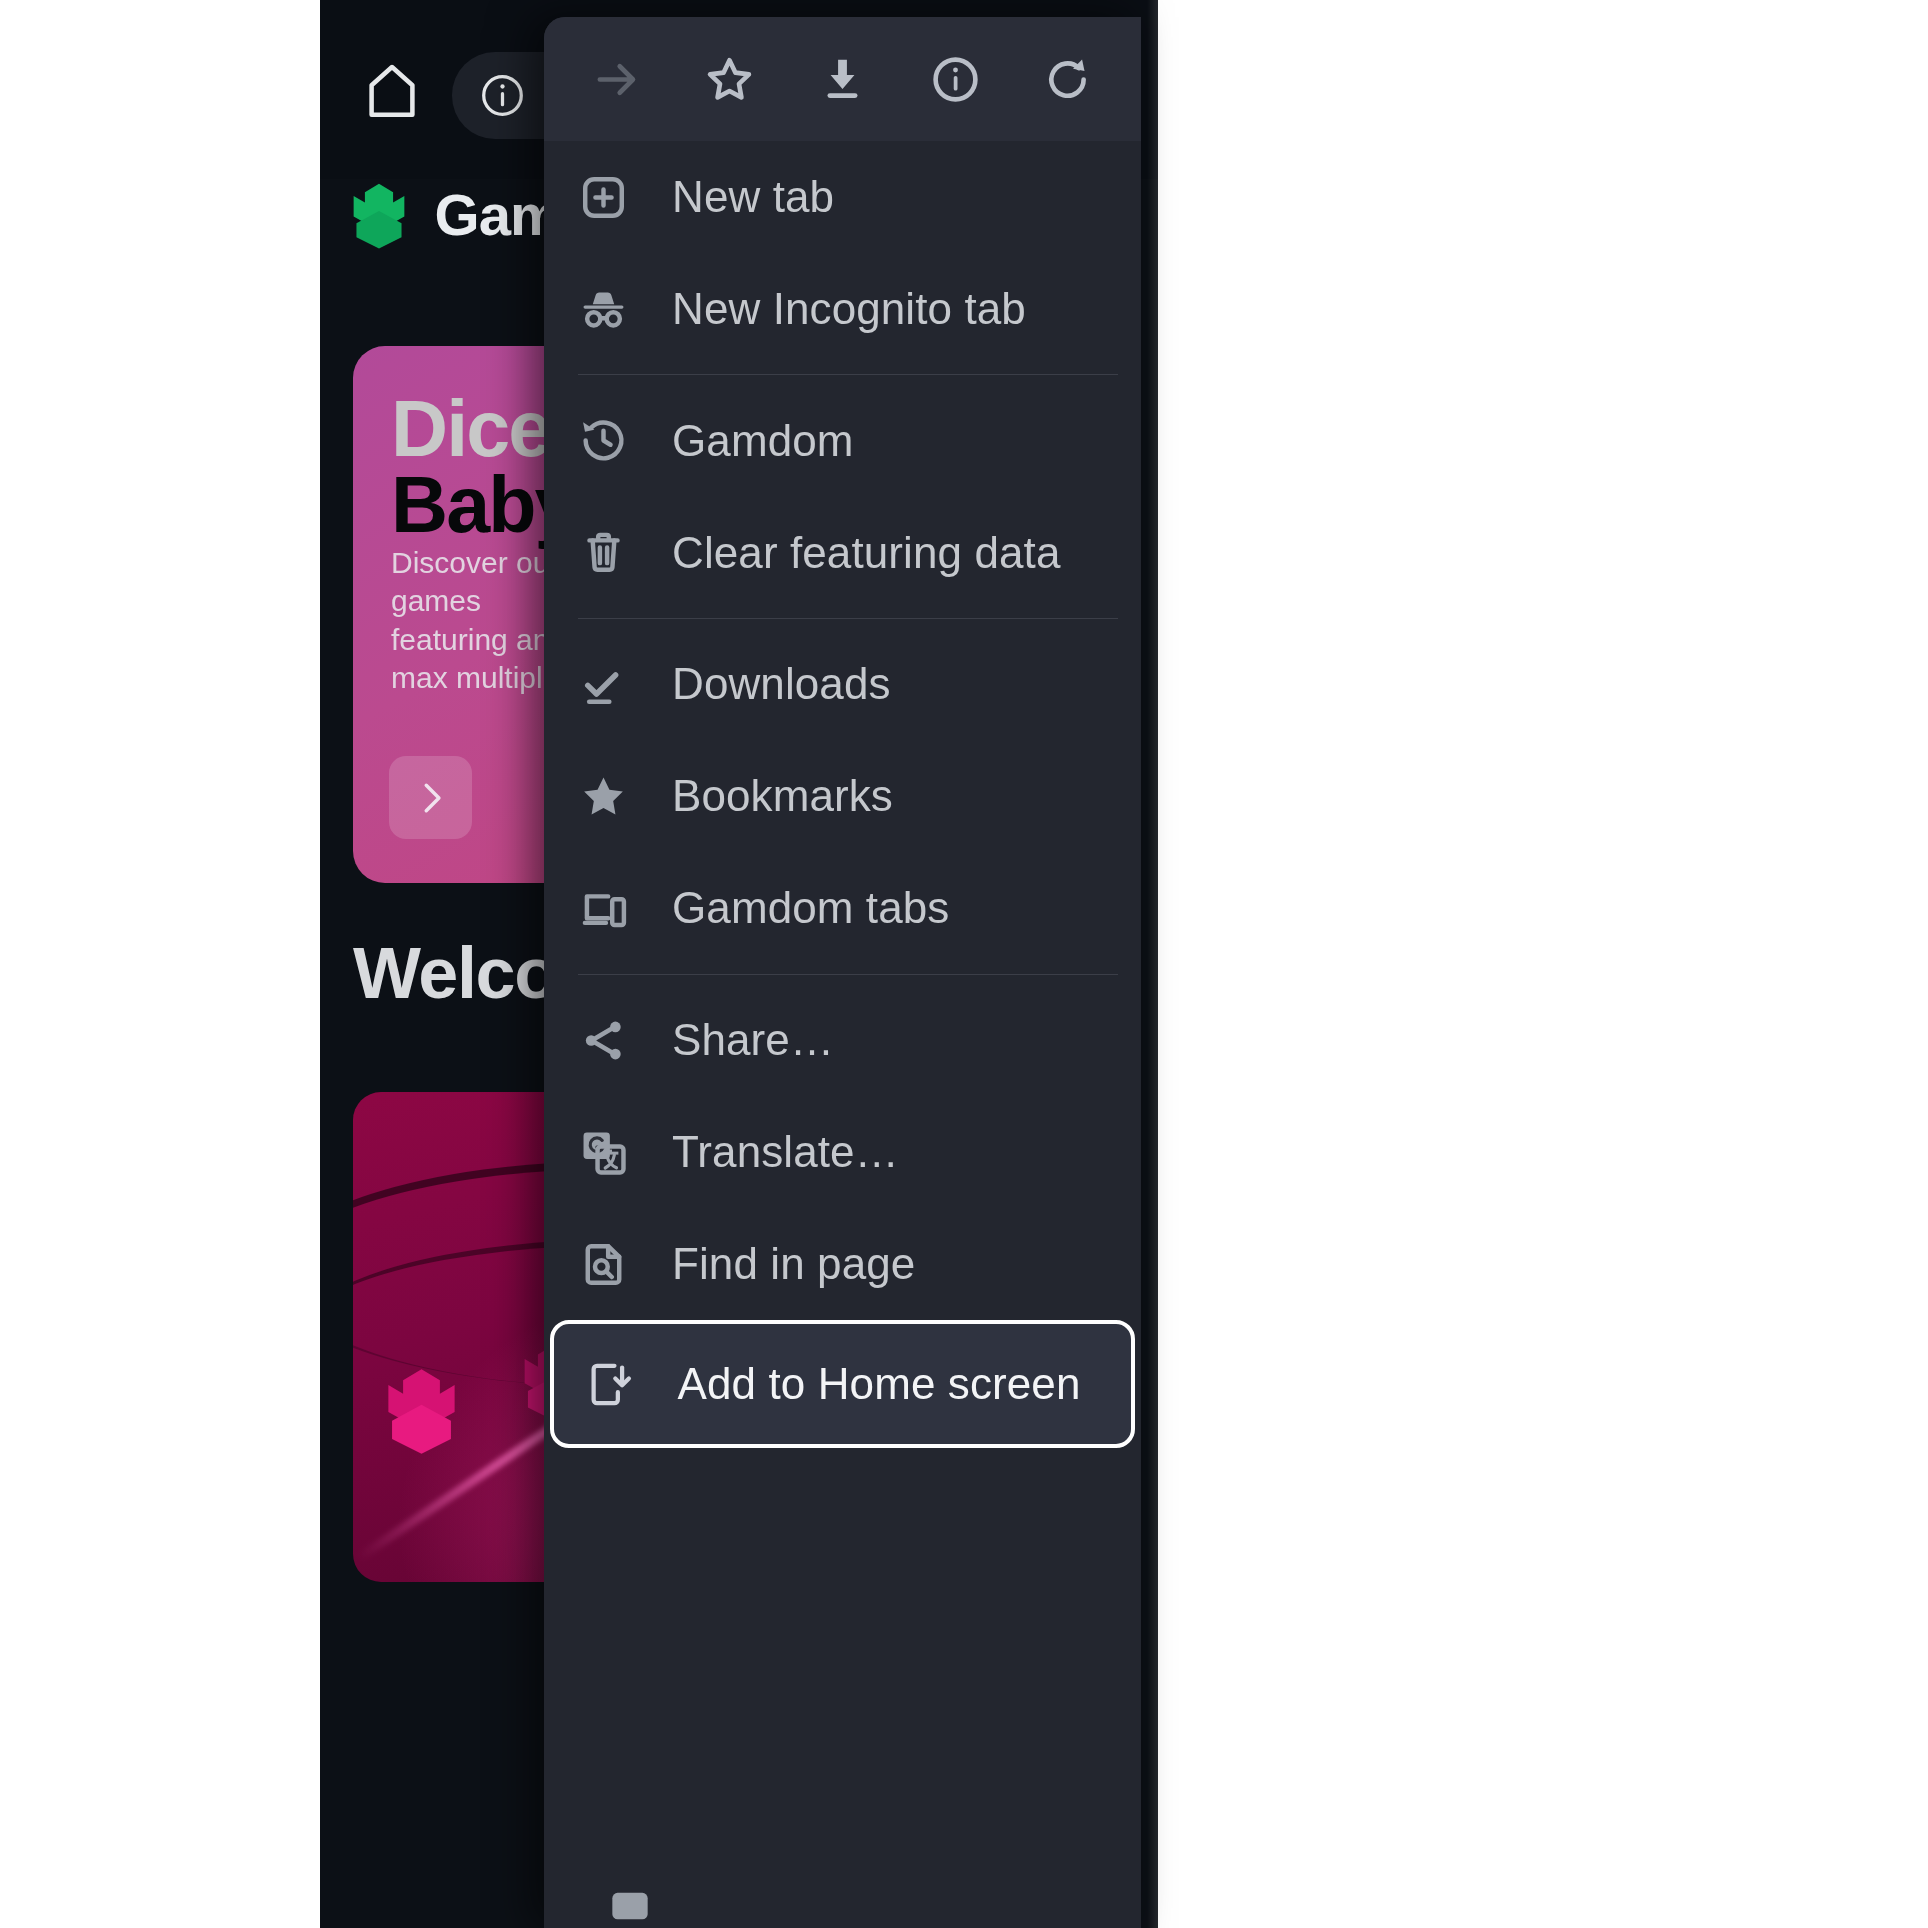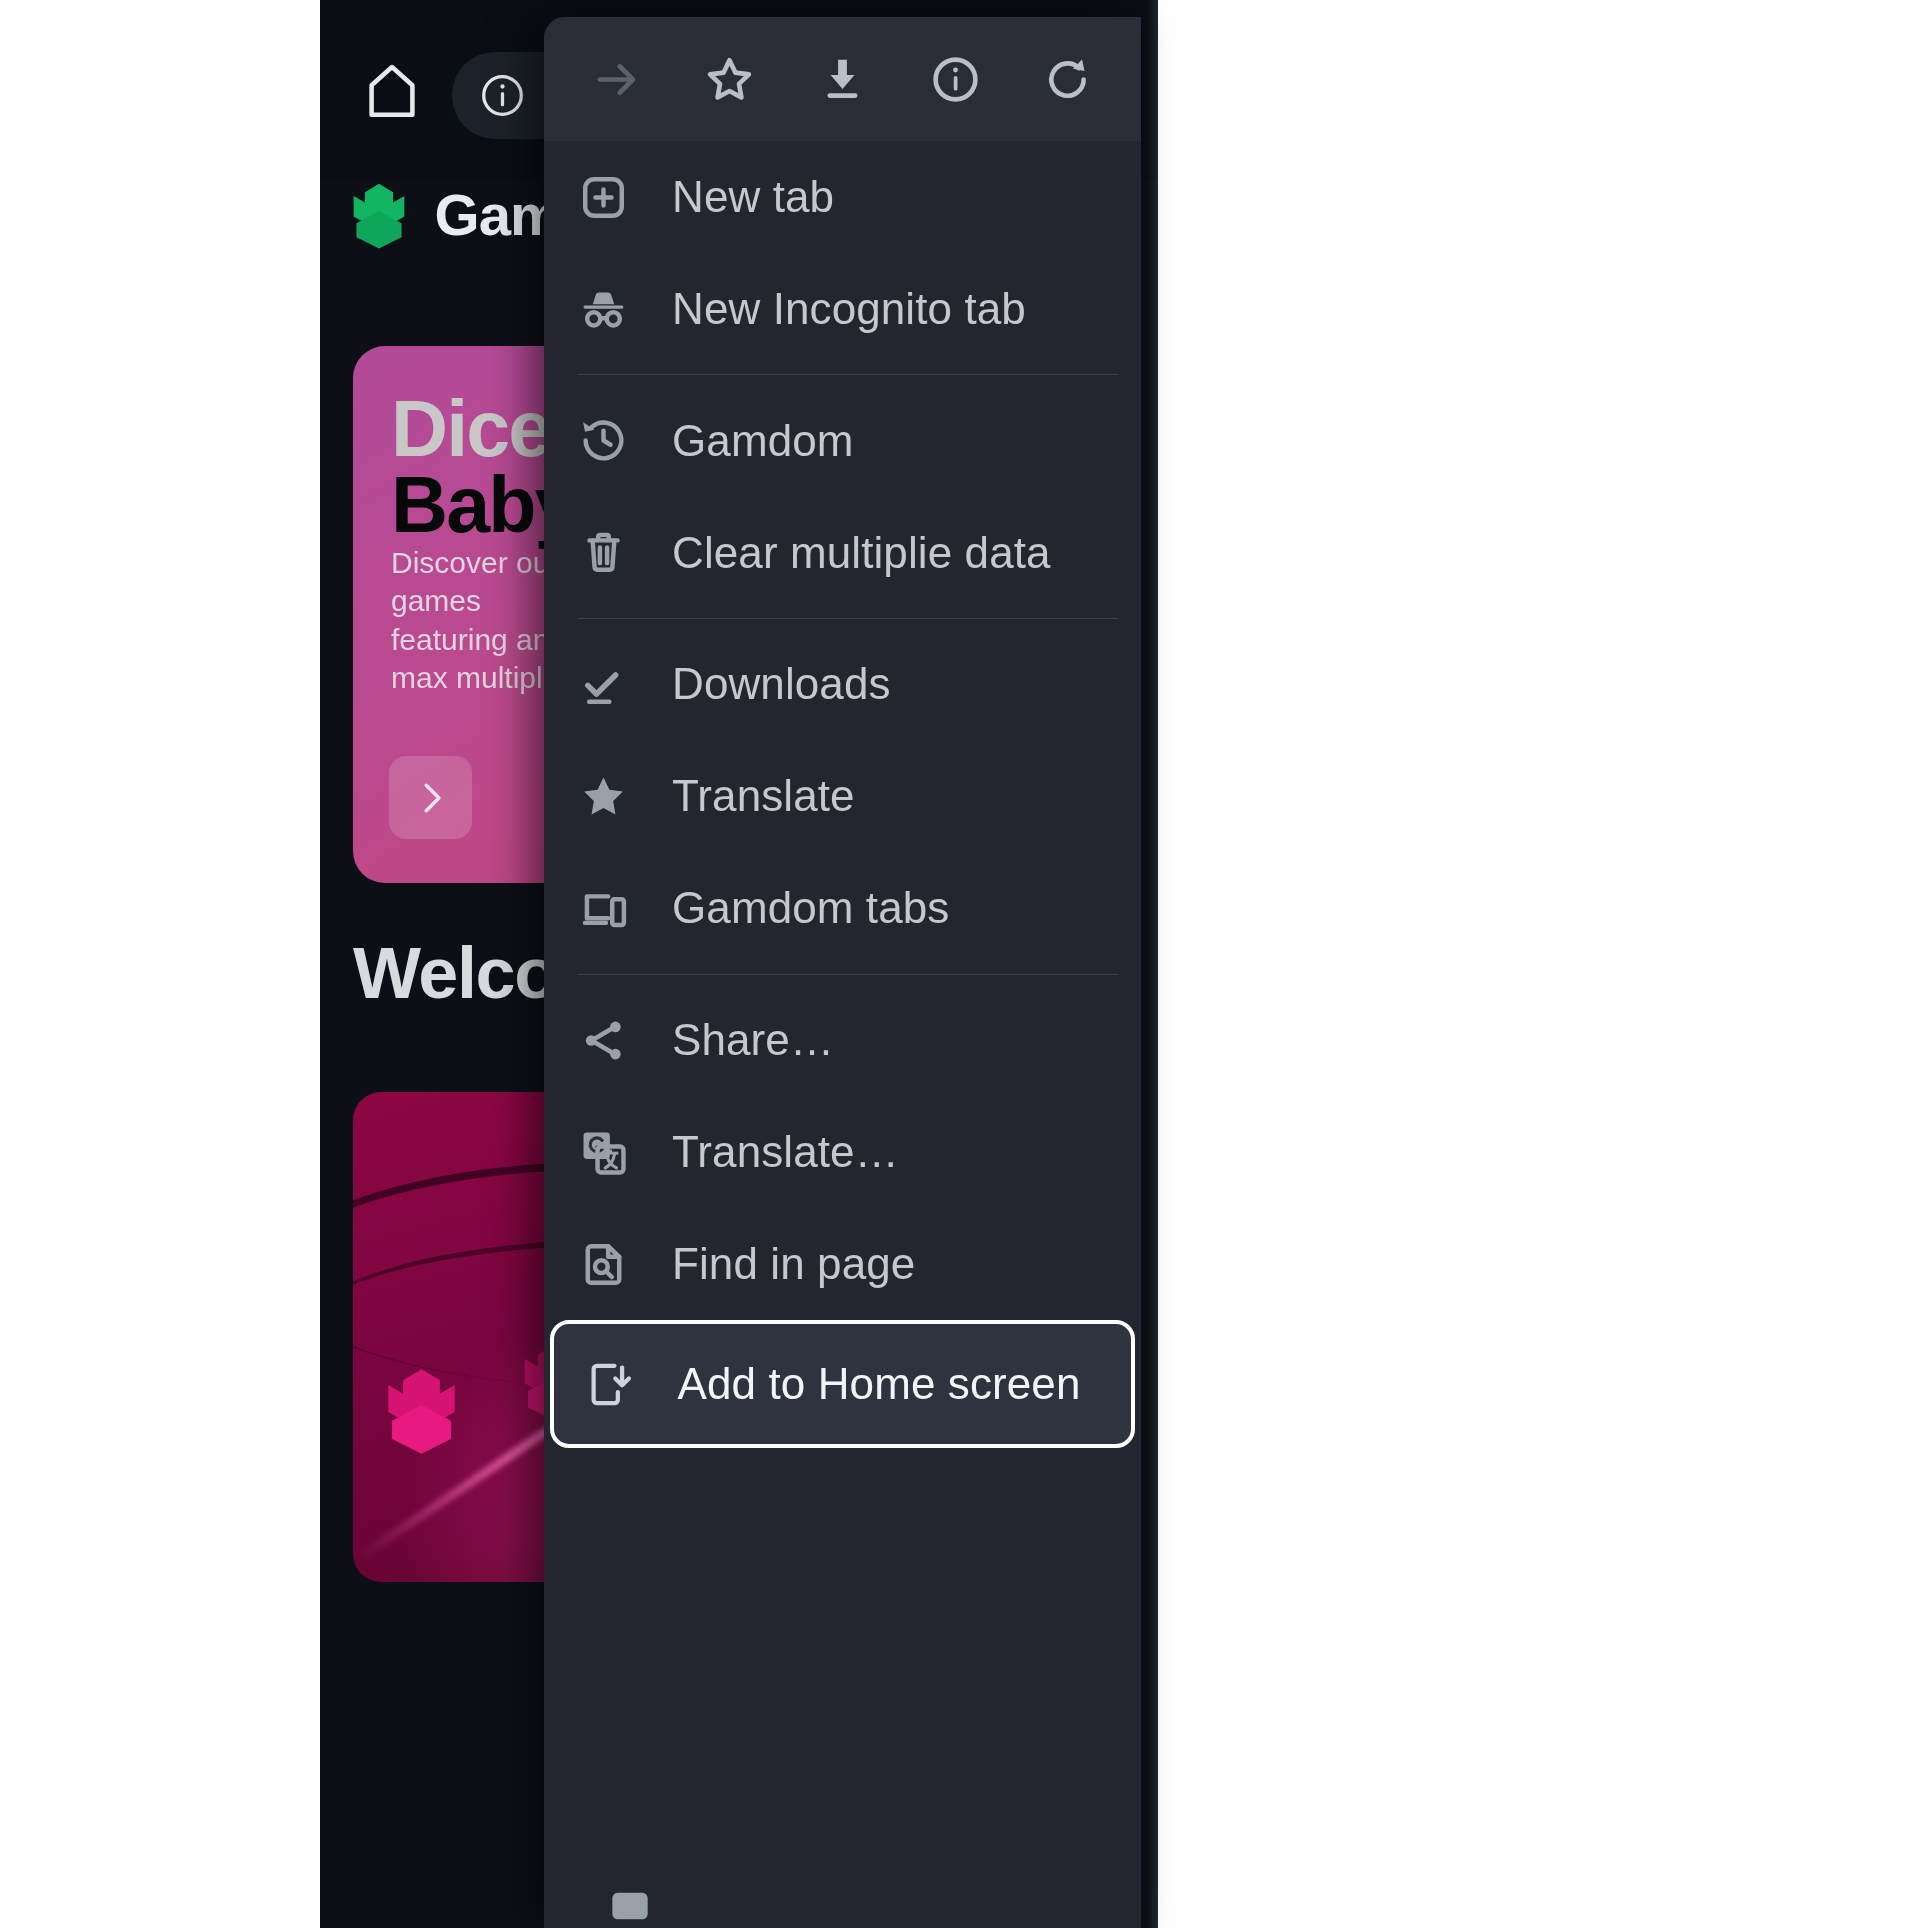--- a/index.html
+++ b/index.html
@@ -320,42 +320,42 @@
       </div>
 
       <div class="mi">
         <span class="mi-ic">
           <svg viewBox="0 0 24 24">
             <path class="st" d="M5.4 6.3h13.2M9.5 6.3V4.6c0-.5.4-.9.9-.9h3.2c.5 0 .9.4.9.9v1.7"></path>
             <path class="st" d="M6.9 6.3l.9 12.6c.05.7.6 1.2 1.3 1.2h5.8c.7 0 1.25-.5 1.3-1.2l.9-12.6"></path>
             <path class="st" d="M10.3 9.6v7.4M13.7 9.6v7.4"></path>
           </svg>
         </span>
-        <span class="mi-lb">Clear multiplie data</span>
+        <span class="mi-lb">Clear featuring data</span>
       </div>
 
       <div class="sep"></div>
 
       <div class="mi">
         <span class="mi-ic">
           <svg viewBox="0 0 24 24">
             <path d="M4.6 12.4l4.1 4.1 9-9" fill="none" stroke="#9aa0a9" stroke-width="2.6" stroke-linecap="round" stroke-linejoin="round"></path>
             <rect class="fl" x="4.2" y="19.1" width="11.6" height="2.1" rx="1.05"></rect>
           </svg>
         </span>
         <span class="mi-lb">Downloads</span>
       </div>
 
       <div class="mi">
         <span class="mi-ic">
           <svg viewBox="0 0 24 24">
               <path class="fl" d="M12 3.1l2.8 5.7 6.3.9-4.55 4.45 1.07 6.28L12 17.46l-5.62 2.97 1.07-6.28L2.9 9.7l6.3-.9z"></path>
             </svg>
         </span>
-        <span class="mi-lb">Translate</span>
+        <span class="mi-lb">Bookmarks</span>
       </div>
 
       <div class="mi">
         <span class="mi-ic">
           <svg viewBox="0 0 24 24">
             <path class="st" d="M14.2 16.6H4.2V6.3h10"></path>
             <rect class="fl" x="2.2" y="17.8" width="12" height="2" rx="1"></rect>
             <rect x="16.1" y="7.6" width="5.5" height="12.2" rx="1.1" class="st"></rect>
           </svg>
         </span>

